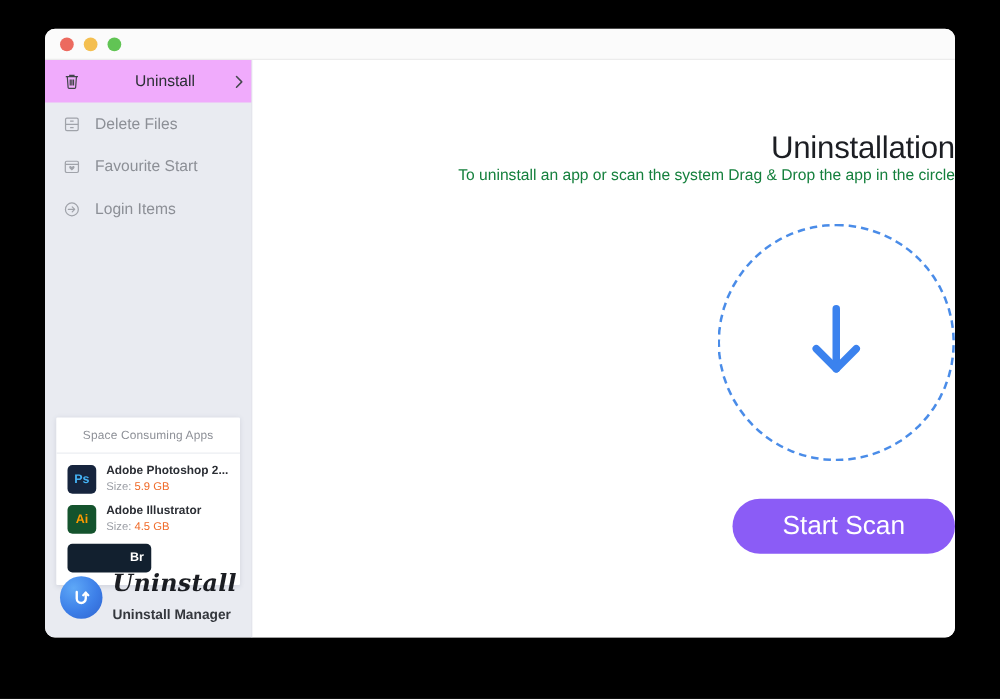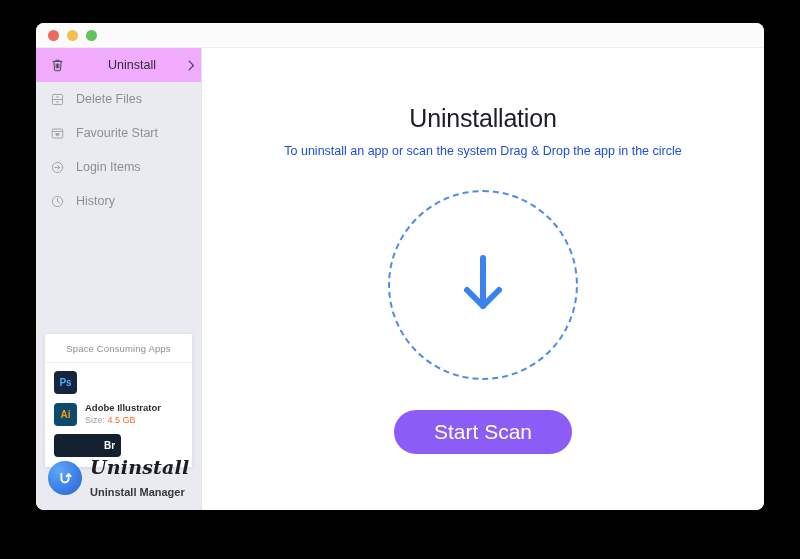--- a/index.html
+++ b/index.html
@@ -190,33 +190,33 @@
     margin-top: 10px;
   }
 
   
   #main {
     flex: 1 1 auto;
     background: #ffffff;
     position: relative;
     display: flex;
     flex-direction: column;
-    align-items: center;
+    align-items: flex-end;
   }
   #main-title {
     margin-top: 56px;
     font-size: 25px;
     color: #1c1e23;
     font-weight: normal;
     letter-spacing: -0.2px;
   }
   #main-subtitle {
-    margin-top: 11px;
+    margin-top: 0;
     font-size: 12.5px;
-    color: #1d4ed8;
+    color: #15803d;
     white-space: nowrap;
   }
 
   #dropzone {
     margin-top: 32px;
     width: 190px;
     height: 190px;
     border-radius: 50%;
     border: 2px dashed #4a8ce8;
     display: flex;
@@ -302,42 +302,40 @@
           <span class="nav-icon">
             <svg width="15" height="15" viewBox="0 0 16 16" fill="none" stroke="#a0a3aa" stroke-width="1.05" stroke-linecap="round" stroke-linejoin="round">
               <circle cx="8" cy="8" r="5.5"></circle>
               <path d="M5 8h5.2"></path>
               <path d="M8.3 5.9L10.4 8l-2.1 2.1"></path>
             </svg>
           </span>
           <span class="nav-label">Login Items</span>
         </div>
 
-        <div class="nav-item">
-          <span class="nav-icon">
-            <svg width="15" height="15" viewBox="0 0 16 16" fill="none" stroke="#a0a3aa" stroke-width="1.05" stroke-linecap="round" stroke-linejoin="round">
-              <circle cx="8" cy="8" r="5.5"></circle>
-              <path d="M8 4.6V8l2.3 1.5"></path>
-            </svg>
-          </span>
-          <span class="nav-label">History</span>
-        </div>
 
       </div>
 
       <div id="space-card">
         <div id="space-card-title">Space Consuming Apps</div>
         <div id="space-card-list">
 
           <div class="app-row">
             <div class="app-icon" style="background:#16243d;color:#45b3f6;">Ps</div>
+            <div class="app-text">
+              <div class="app-name">Adobe Photoshop 2...</div>
+              <div class="app-size">
+                <span>Size:</span>
+                <span class="size-val">5.9 GB</span>
+              </div>
+            </div>
           </div>
 
           <div class="app-row">
-            <div class="app-icon" style="background:#0c4a6e;color:#ff9a00;">Ai</div>
+            <div class="app-icon" style="background:#14532d;color:#ff9a00;">Ai</div>
             <div class="app-text">
               <div class="app-name">Adobe Illustrator</div>
               <div class="app-size">
                 <span>Size:</span>
                 <span class="size-val">4.5 GB</span>
               </div>
             </div>
           </div>
 
           <div class="app-row">

